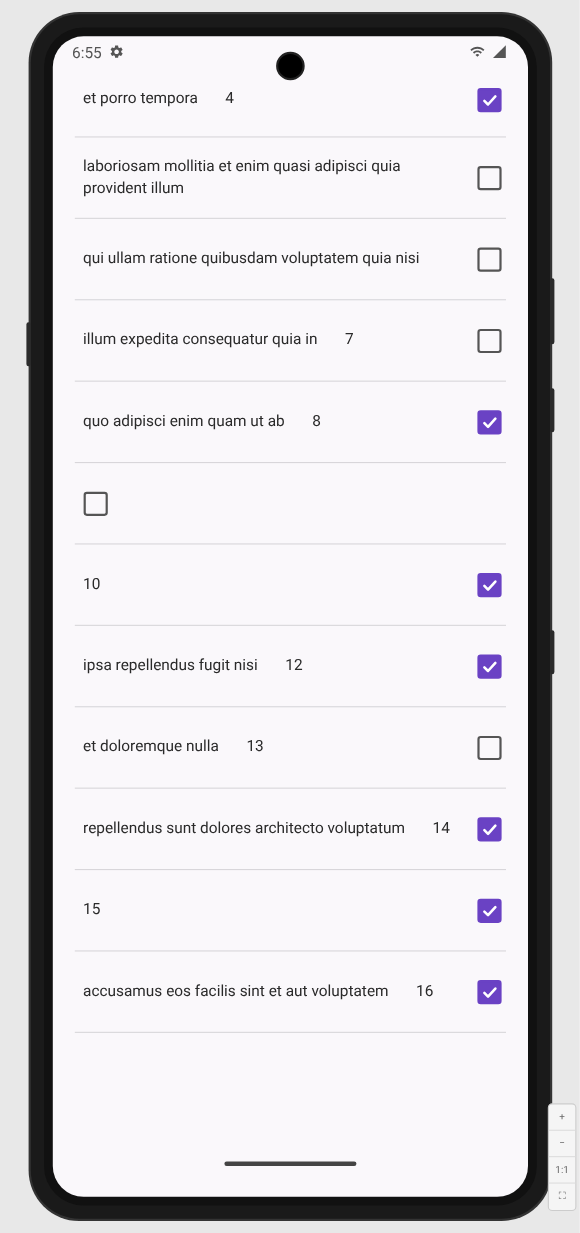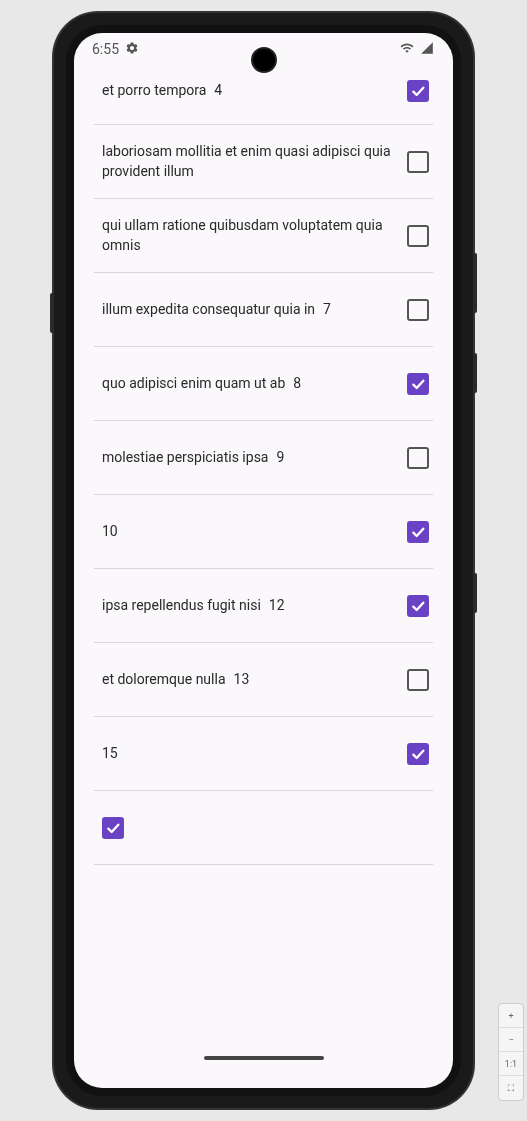--- a/index.html
+++ b/index.html
@@ -11,21 +11,21 @@
       font-family: -apple-system, BlinkMacSystemFont, Roboto, "Segoe UI", sans-serif;
       background: #e8e8e8;
       width: 527px;
       height: 1121px;
       display: flex;
       align-items: center;
       justify-content: center;
       position: relative;
     }
     .phone-frame {
-      width: 419px;
+      width: 472px;
       height: 1095px;
       background: #1a1a1a;
       border-radius: 44px;
       padding: 12px;
       position: relative;
       box-shadow: 0 0 0 2px #333;
     }
     .phone-inner {
       width: 100%;
       height: 100%;
@@ -92,21 +92,21 @@
       gap: 8px;
     }
     .list-item:first-child {
       min-height: 60px;
       padding-top: 8px;
     }
     .item-text {
       display: flex;
       align-items: baseline;
       flex-wrap: wrap;
-      gap: 0;
+      gap: 17px;
       font-size: 14px;
       color: #2a2a2a;
       line-height: 1.4;
       flex: 1;
       min-width: 0;
     }
     .item-label {
       margin-right: 8px;
     }
     .item-number {
@@ -232,21 +232,21 @@
       <span class="item-label">laboriosam mollitia et enim quasi adipisci quia provident illum</span>
 
     </div>
     <div class="checkbox">
       
     </div>
   </div>
 
   <div class="list-item">
     <div class="item-text">
-      <span class="item-label">qui ullam ratione quibusdam voluptatem quia omnis</span>
+      <span class="item-label">qui ullam ratione quibusdam voluptatem quia nisi</span>
 
     </div>
     <div class="checkbox">
       
     </div>
   </div>
 
   <div class="list-item">
     <div class="item-text">
       <span class="item-label">illum expedita consequatur quia in</span>
@@ -263,24 +263,20 @@
       <span class="item-number">8</span>
     </div>
     <div class="checkbox checked">
       <svg viewBox="0 0 24 24" fill="none" stroke="#fff" stroke-width="3.5" stroke-linecap="round" stroke-linejoin="round">
         <polyline points="5 13 10 18 20 7"></polyline>
       </svg>
     </div>
   </div>
 
   <div class="list-item">
-    <div class="item-text">
-      <span class="item-label">molestiae perspiciatis ipsa</span>
-      <span class="item-number">9</span>
-    </div>
     <div class="checkbox">
       
     </div>
   </div>
 
   <div class="list-item">
     <div class="item-text">
       <span class="item-number">10</span>
     </div>
     <div class="checkbox checked">
@@ -306,33 +302,48 @@
   <div class="list-item">
     <div class="item-text">
       <span class="item-label">et doloremque nulla</span>
       <span class="item-number">13</span>
     </div>
     <div class="checkbox">
       
     </div>
   </div>
 
+  <div class="list-item">
+    <div class="item-text">
+      <span class="item-label">repellendus sunt dolores architecto voluptatum</span>
+      <span class="item-number">14</span>
+    </div>
+    <div class="checkbox checked">
+      <svg viewBox="0 0 24 24" fill="none" stroke="#fff" stroke-width="3.5" stroke-linecap="round" stroke-linejoin="round">
+        <polyline points="5 13 10 18 20 7"></polyline>
+      </svg>
+    </div>
+  </div>
 
   <div class="list-item">
     <div class="item-text">
       <span class="item-number">15</span>
     </div>
     <div class="checkbox checked">
       <svg viewBox="0 0 24 24" fill="none" stroke="#fff" stroke-width="3.5" stroke-linecap="round" stroke-linejoin="round">
         <polyline points="5 13 10 18 20 7"></polyline>
       </svg>
     </div>
   </div>
 
   <div class="list-item">
+    <div class="item-text">
+      <span class="item-label">accusamus eos facilis sint et aut voluptatem</span>
+      <span class="item-number">16</span>
+    </div>
     <div class="checkbox checked">
       <svg viewBox="0 0 24 24" fill="none" stroke="#fff" stroke-width="3.5" stroke-linecap="round" stroke-linejoin="round">
         <polyline points="5 13 10 18 20 7"></polyline>
       </svg>
     </div>
   </div>
 </div>
         <div class="nav-bar"></div>
       </div>
 

